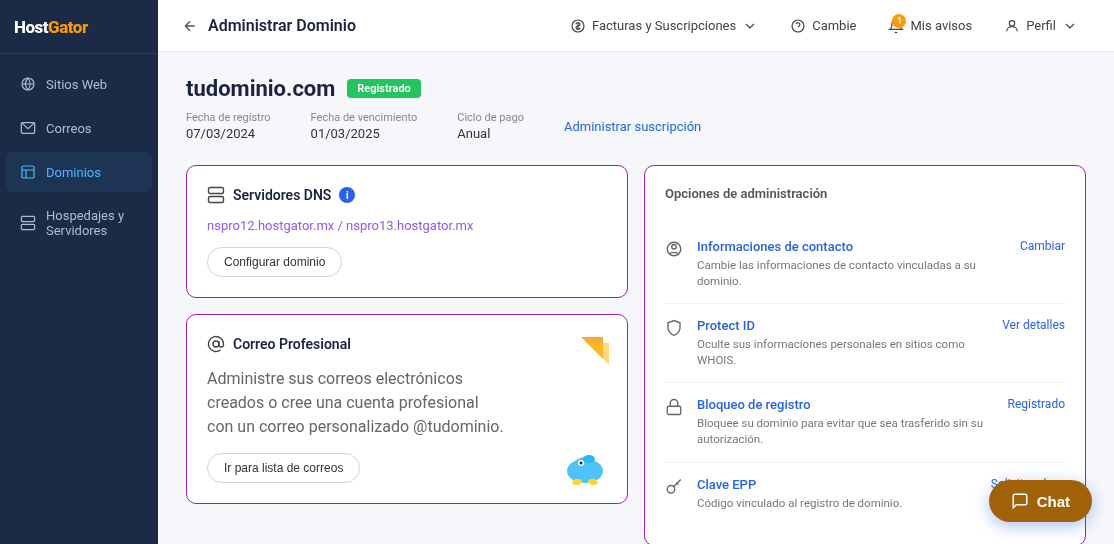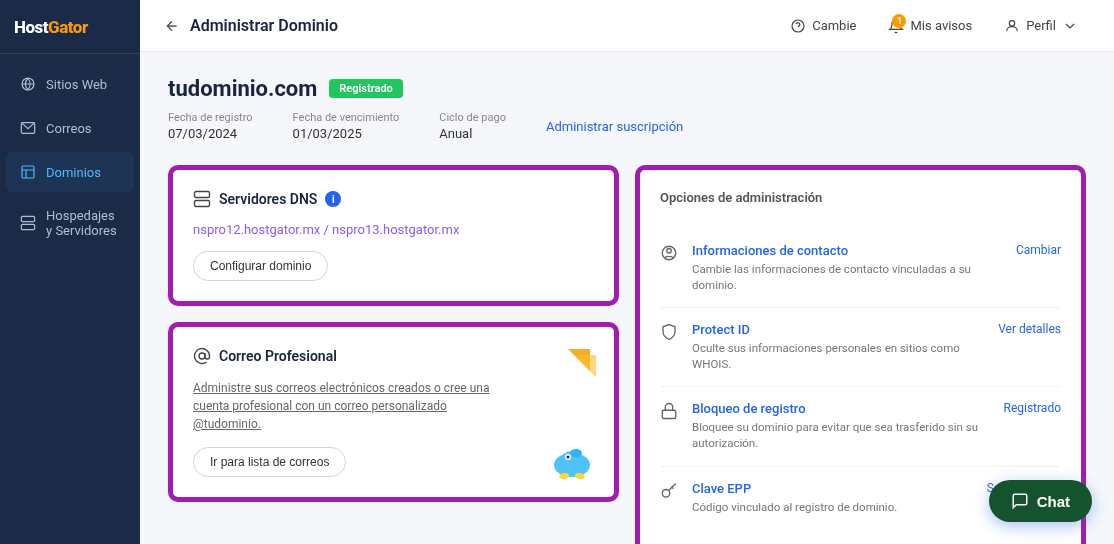--- a/index.html
+++ b/index.html
@@ -1,20 +1,20 @@
 <!DOCTYPE html>
 <html><head>
   <meta charset="utf-8">
   <style>
     * { box-sizing: border-box; margin: 0; padding: 0; }
     body { font-family: -apple-system, BlinkMacSystemFont, 'Segoe UI', Roboto, sans-serif; background: #f5f7fa; display: flex; height: 544px; overflow: hidden; }
 
     
     .sidebar {
-      width: 140px;
+      width: 158px;
       background: #1b2a47;
       display: flex;
       flex-direction: column;
       padding: 0;
       flex-shrink: 0;
     }
     .sidebar-logo {
       padding: 16px 14px;
       color: #fff;
       font-size: 18px;
@@ -137,21 +137,21 @@
       display: grid;
       grid-template-columns: 1fr 1fr;
       gap: 16px;
     }
     .left-col { display: flex; flex-direction: column; gap: 16px; }
     .right-col { }
 
     
     .card {
       background: #fff;
-      border: 5px solid #a21caf;
+      border: 1px solid #a21caf;
       border-radius: 10px;
       padding: 20px;
     }
 
     
     .card-section-title {
       display: flex;
       align-items: center;
       gap: 8px;
       font-size: 14px;
@@ -197,26 +197,25 @@
       position: absolute;
       right: 16px;
       top: 14px;
     }
     .mail-bird-area {
       position: absolute;
       right: 10px;
       bottom: 10px;
     }
     .mail-card p {
-      font-size: 12px;
+      font-size: 16px;
       color: #666;
       line-height: 1.5;
       margin-bottom: 14px;
       max-width: 75%;
-      text-decoration: underline;
     }
 
     
     .right-card-title {
       font-size: 13px;
       font-weight: 600;
       color: #555;
       margin-bottom: 24px;
     }
     .admin-option {
@@ -253,21 +252,21 @@
       white-space: nowrap;
       flex-shrink: 0;
       text-decoration: none;
     }
 
     
     .chat-btn {
       position: fixed;
       bottom: 22px;
       right: 22px;
-      background: #14532d;
+      background: #a16207;
       color: #fff;
       border: none;
       border-radius: 28px;
       padding: 12px 22px;
       display: flex;
       align-items: center;
       gap: 8px;
       font-size: 15px;
       font-weight: 600;
       cursor: pointer;
@@ -337,20 +336,30 @@
 
   <div class="topnav">
     <div class="topnav-back">
       <svg viewBox="0 0 24 24">
           <path d="M19 12H5M12 19l-7-7 7-7"></path>
         </svg>
       <span class="topnav-title">Administrar Dominio</span>
     </div>
     <div class="topnav-spacer"></div>
 
+    <div class="topnav-item">
+      <svg viewBox="0 0 24 24">
+          <circle cx="12" cy="12" r="9"></circle>
+          <path d="M12 6v12M9 9.5c0-1.4 1.3-2.5 3-2.5s3 1.1 3 2.5-1.3 2.5-3 2.5-3 1.1-3 2.5 1.3 2.5 3 2.5 3-1.1 3-2.5"></path>
+        </svg>
+      <span>Facturas y Suscripciones</span>
+      <svg class="topnav-chevron" viewBox="0 0 24 24">
+          <path d="m6 9 6 6 6-6"></path>
+        </svg>
+    </div>
 
     <div class="topnav-item">
       <svg viewBox="0 0 24 24">
           <circle cx="12" cy="12" r="9"></circle>
           <path d="M9.1 9a3 3 0 0 1 5.8 1c0 2-3 3-3 3M12 17h.01"></path>
         </svg>
       <span>Cambie</span>
     </div>
 
     <div class="topnav-item">

